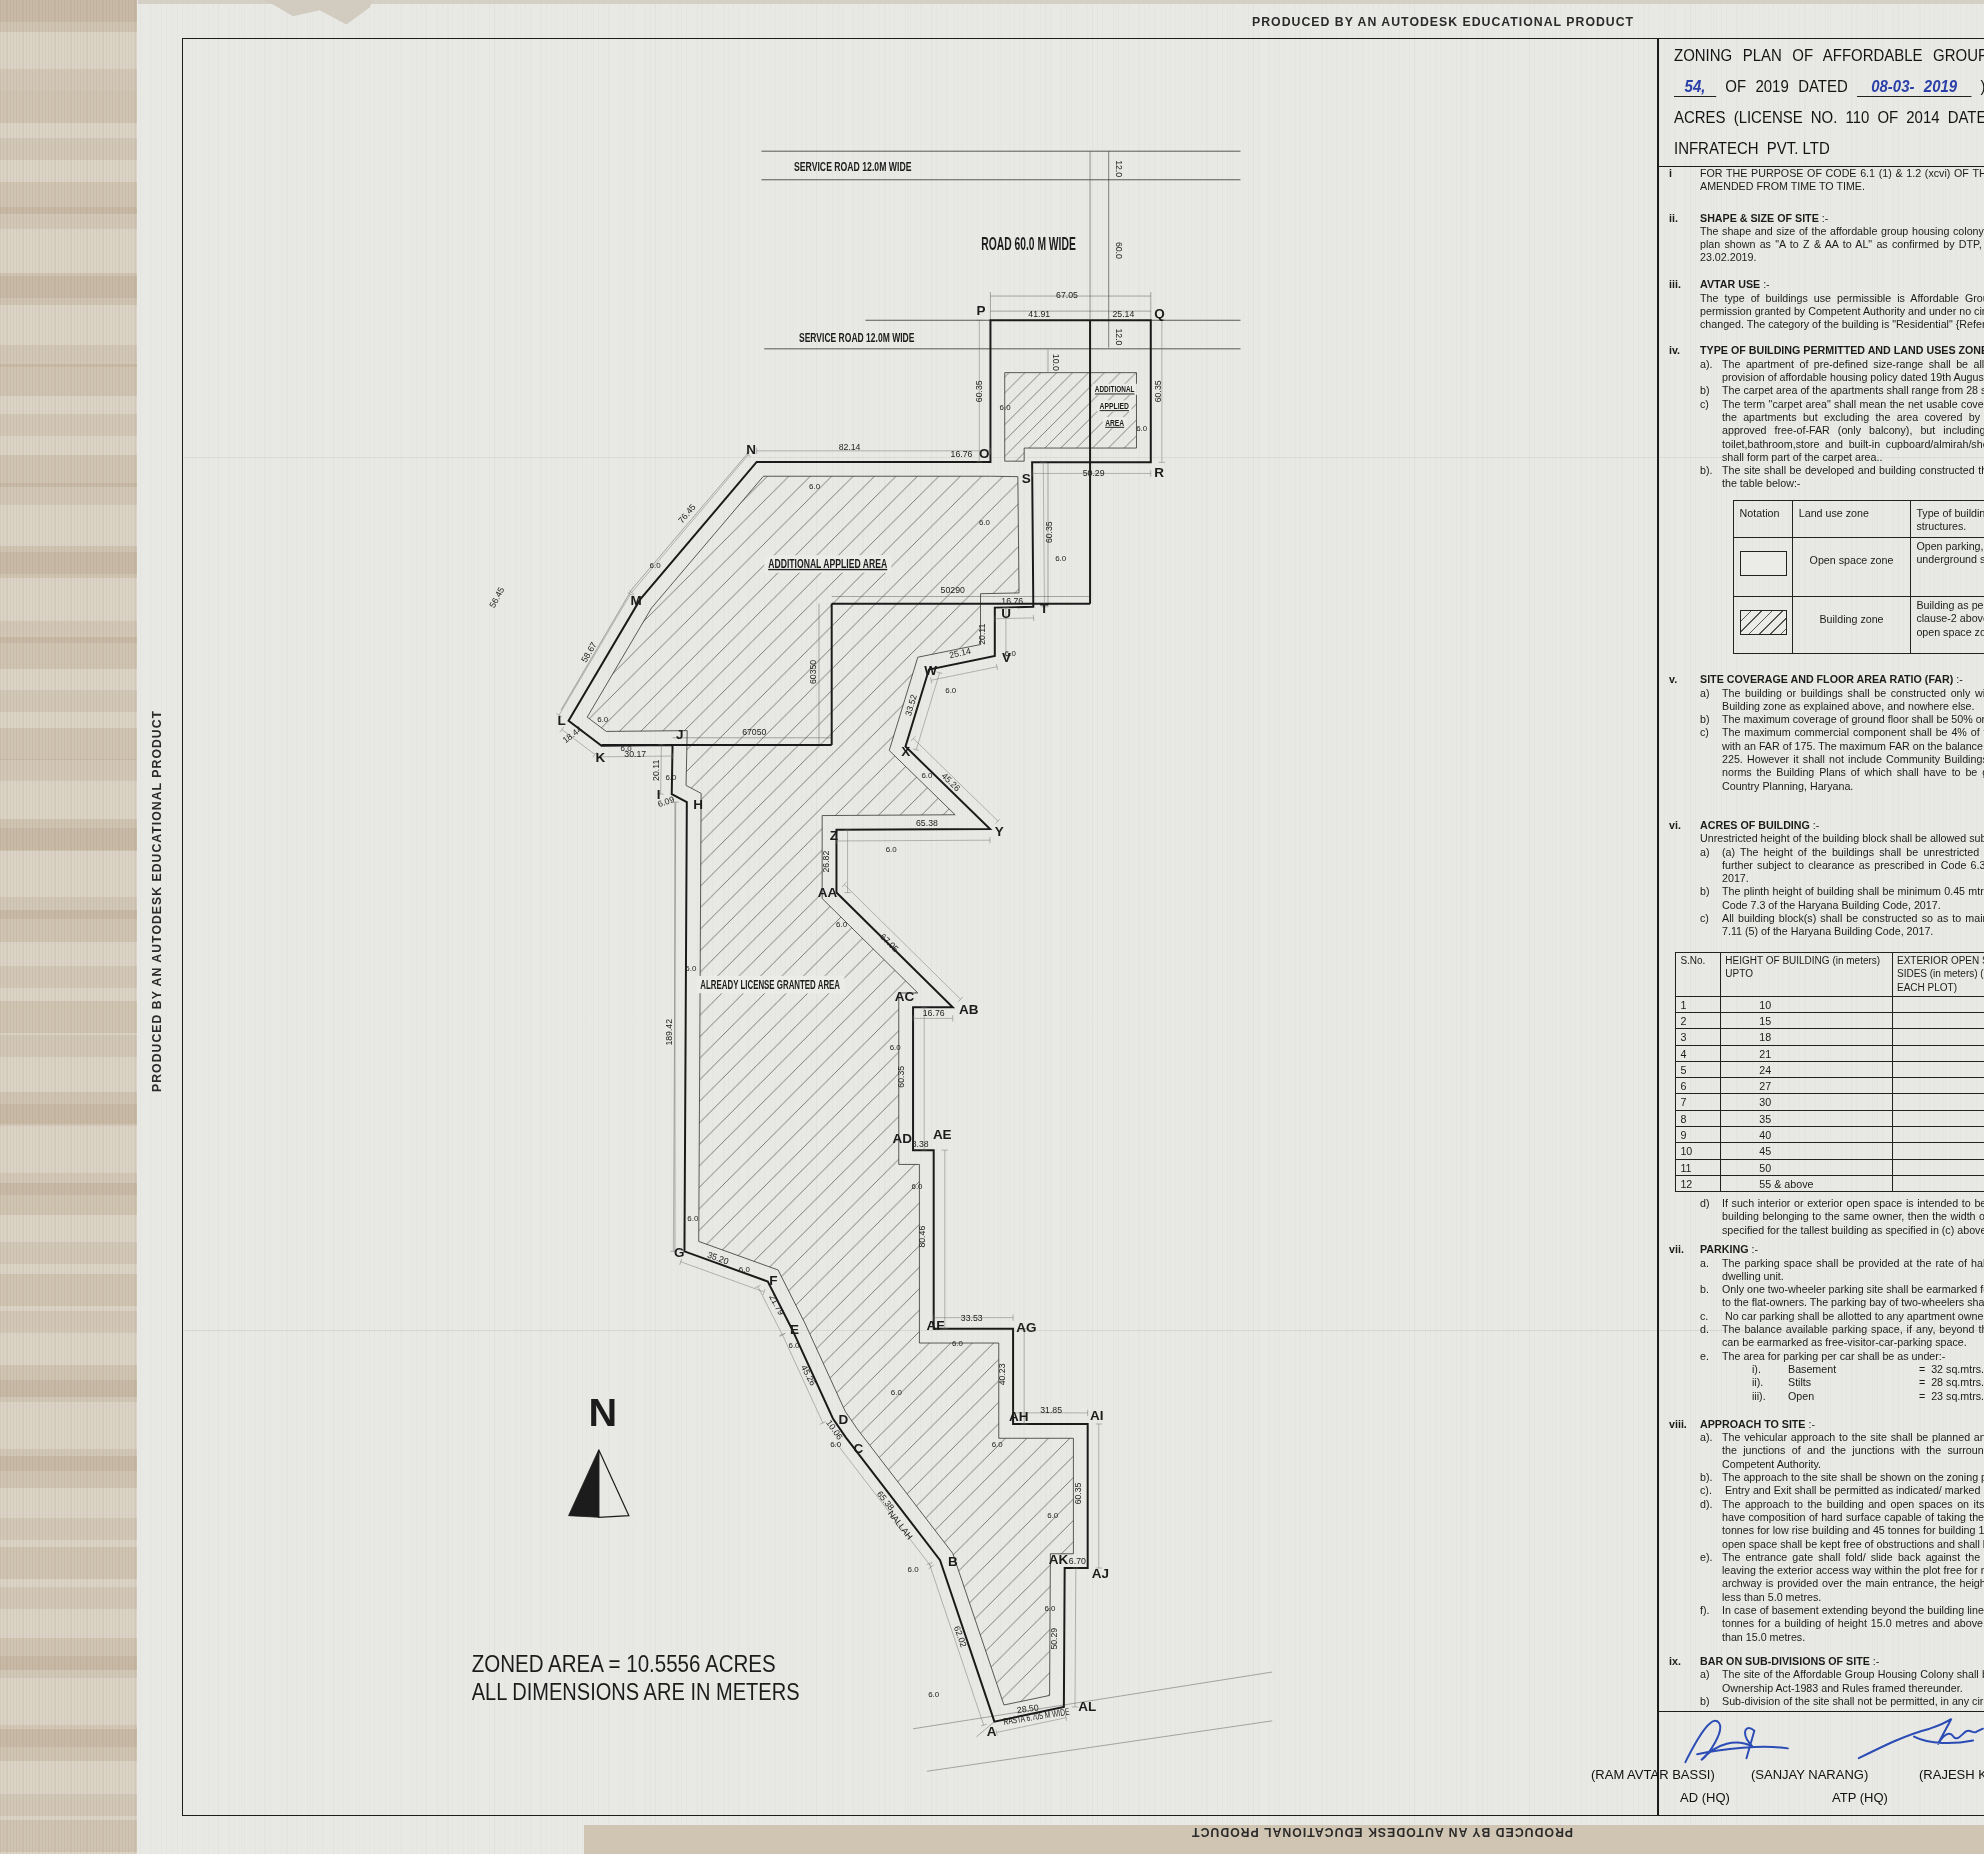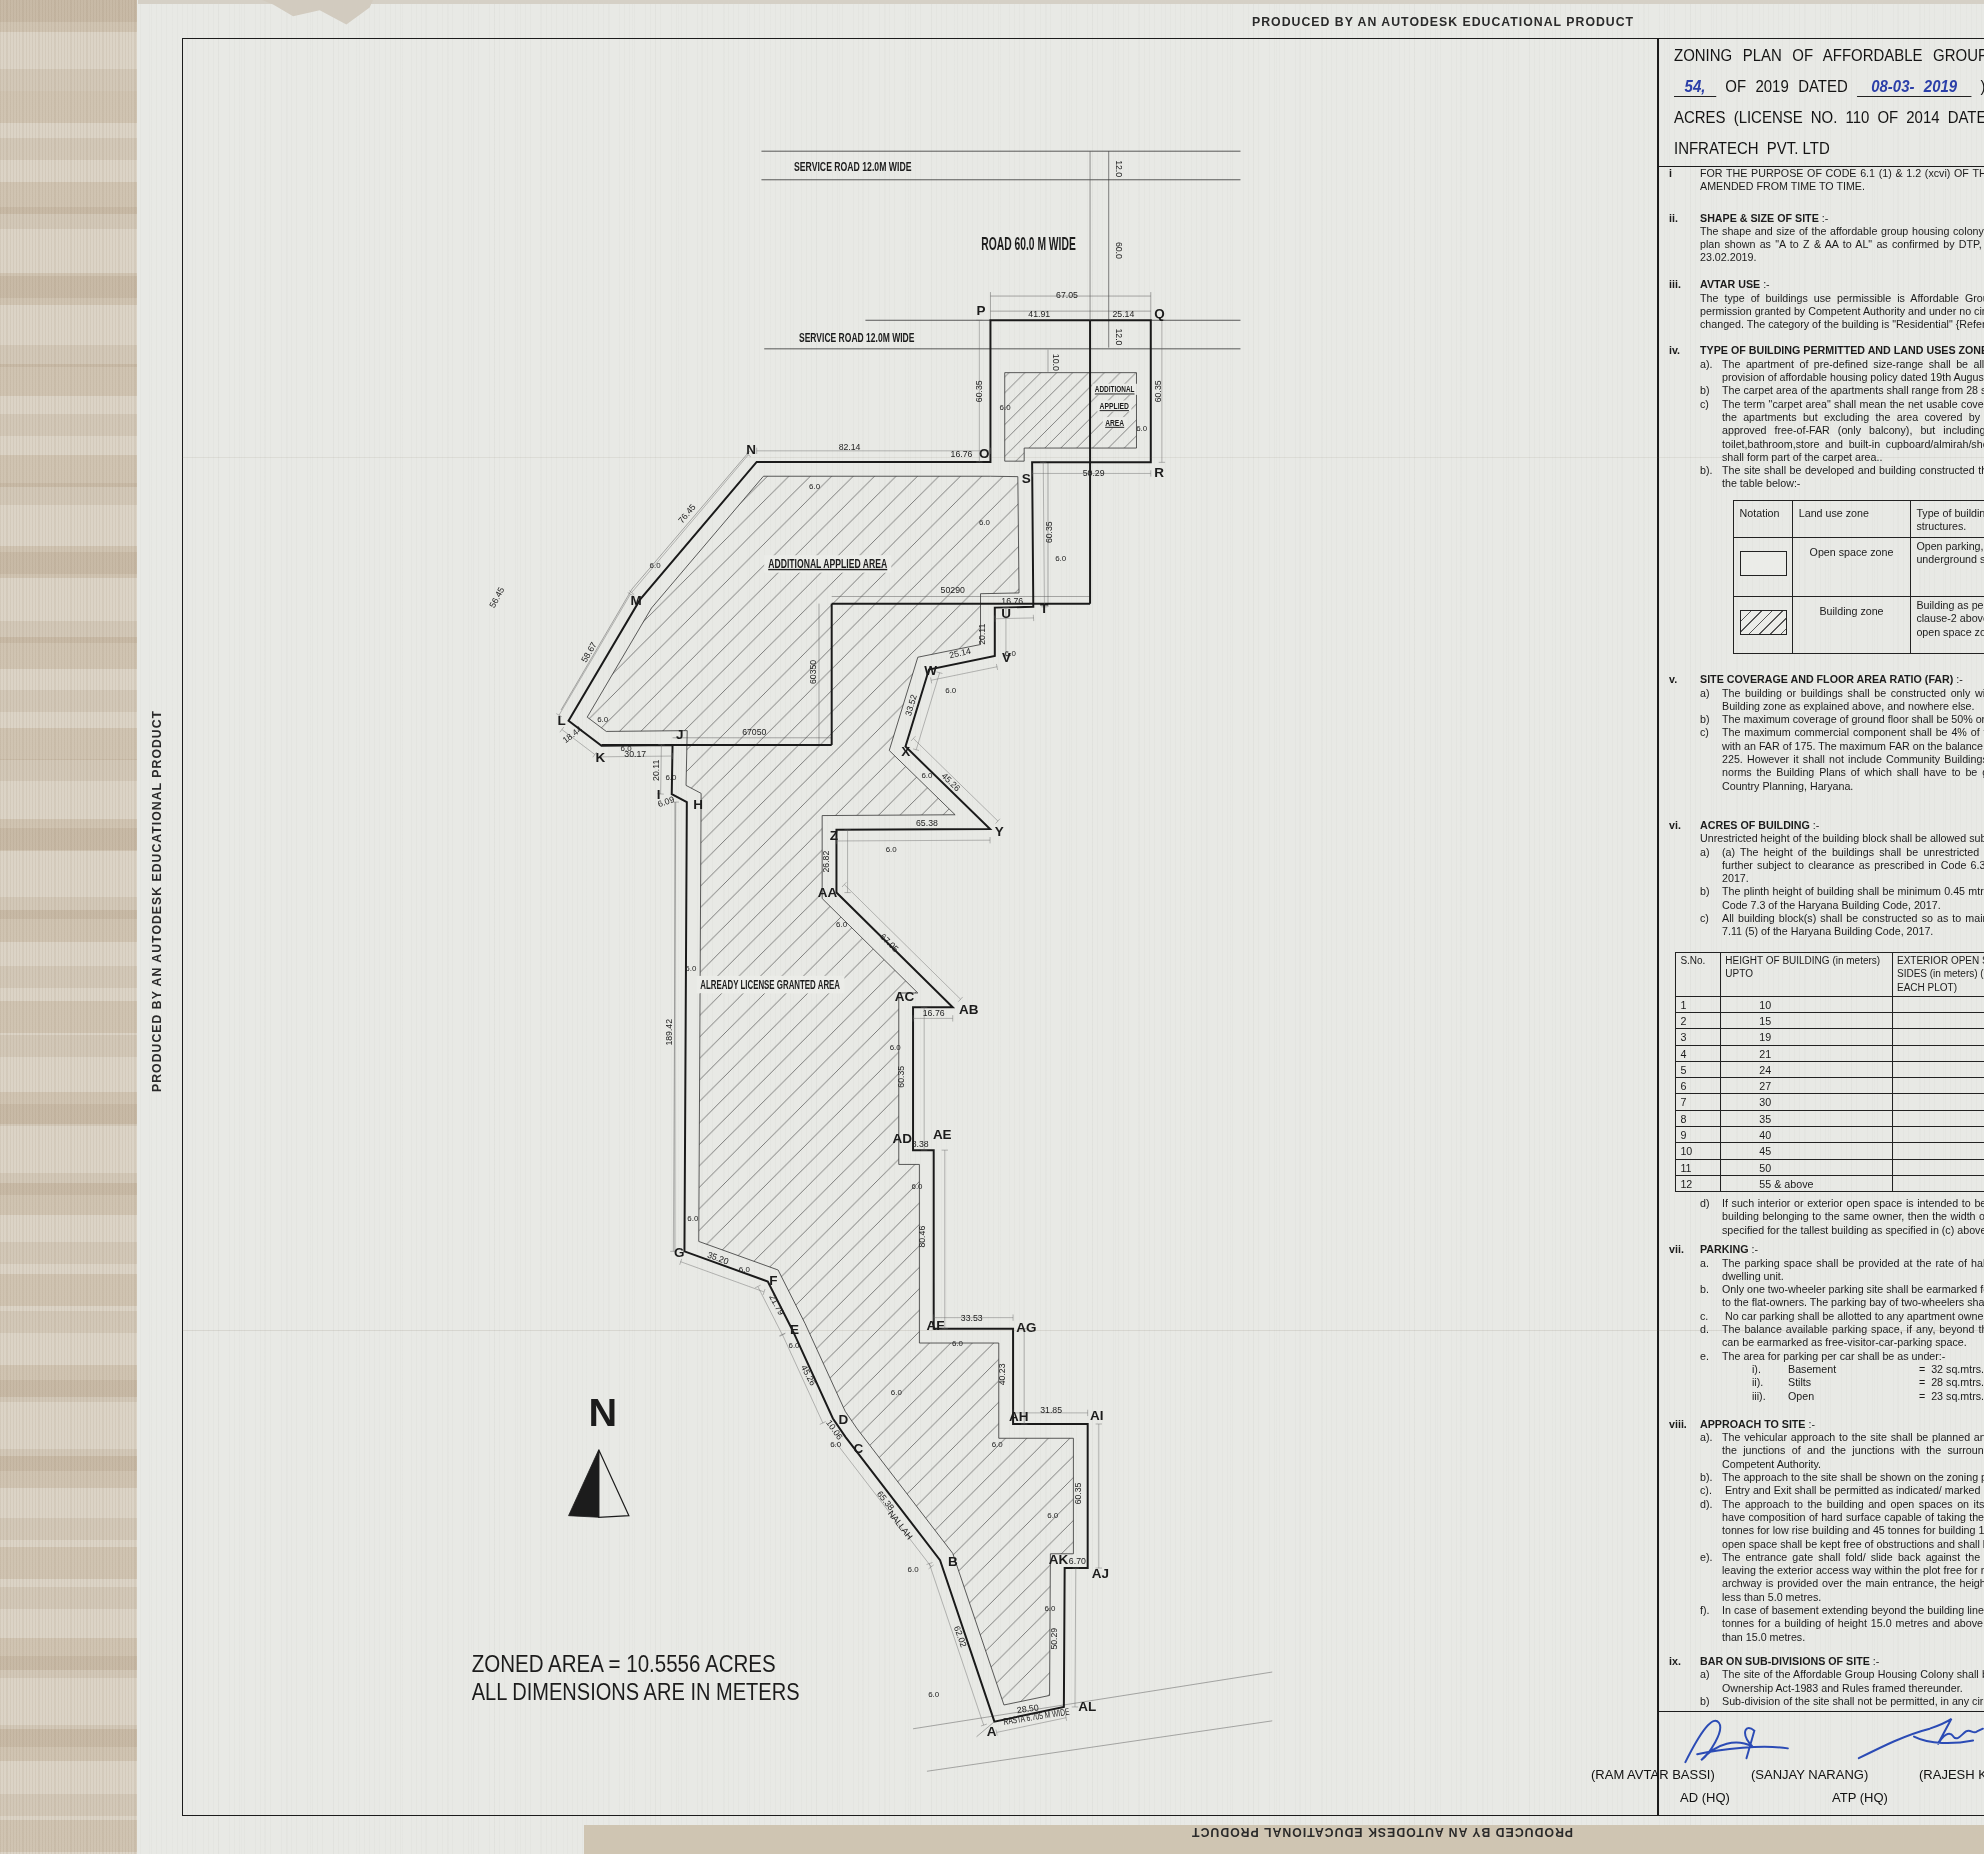--- a/index.html
+++ b/index.html
@@ -31,21 +31,21 @@
 .it .bt{flex:1;text-align:justify;}
 .pk{display:flex;padding-left:52px;}
 .pk span:nth-child(1){width:36px;}.pk span:nth-child(2){width:131px;}
 table{border-collapse:collapse;color:#1b1b1b;}
 td,th{border:1.2px solid #222;font-weight:normal;vertical-align:top;text-align:left;padding:2.4px 5.6px;}
 .t1{margin:9px 0 0 64px;width:405px;}
 .t1 .c1{width:43px;} .t1 .c2{width:124px;text-align:center;} .t1 .c3{width:238px;}
 .t1 tr:nth-child(1) th{height:37px;}
 .t1 tr:nth-child(2) td{height:59px;}
 .t1 tr:nth-child(3) td{height:57px;}
-.t1 .c2{padding-top:8px;}
+.t1 .c2{padding-top:16px;}
 .t1 tr:nth-child(1) .c2,.t1 tr:nth-child(1) .c1{padding-top:6.4px;text-align:left;}
 .t1 tr:nth-child(1) .c3{padding-top:6.4px;}
 .sw{display:inline-block;width:47px;height:24.6px;border:1.2px solid #222;margin-top:11px;background:#ebece8;}
 .swh{background:repeating-linear-gradient(135deg,#ebece8 0 6.4px,#555 6.4px 7.5px);}
 .t2{margin:13px 0 0 6.4px;width:462px;}
 .t2 .d1{width:45px;} .t2 .d2{width:172px;} .t2 .d3{width:245px;}
 .t2 th{font-size:10px;padding:1.6px 4px;}
 .t2 td{padding:2px 4px 0 4px;height:14px;}
 .t2 td.d2{padding-left:38px;}
 .t2 td.d3{text-align:center;}
@@ -479,21 +479,21 @@
             <td class="d2">10</td>
             <td class="d3">3</td>
           </tr>
           <tr>
             <td class="d1">2</td>
             <td class="d2">15</td>
             <td class="d3">5</td>
           </tr>
           <tr>
             <td class="d1">3</td>
-            <td class="d2">19</td>
+            <td class="d2">18</td>
             <td class="d3">6</td>
           </tr>
           <tr>
             <td class="d1">4</td>
             <td class="d2">21</td>
             <td class="d3">7</td>
           </tr>
           <tr>
             <td class="d1">5</td>
             <td class="d2">24</td>

